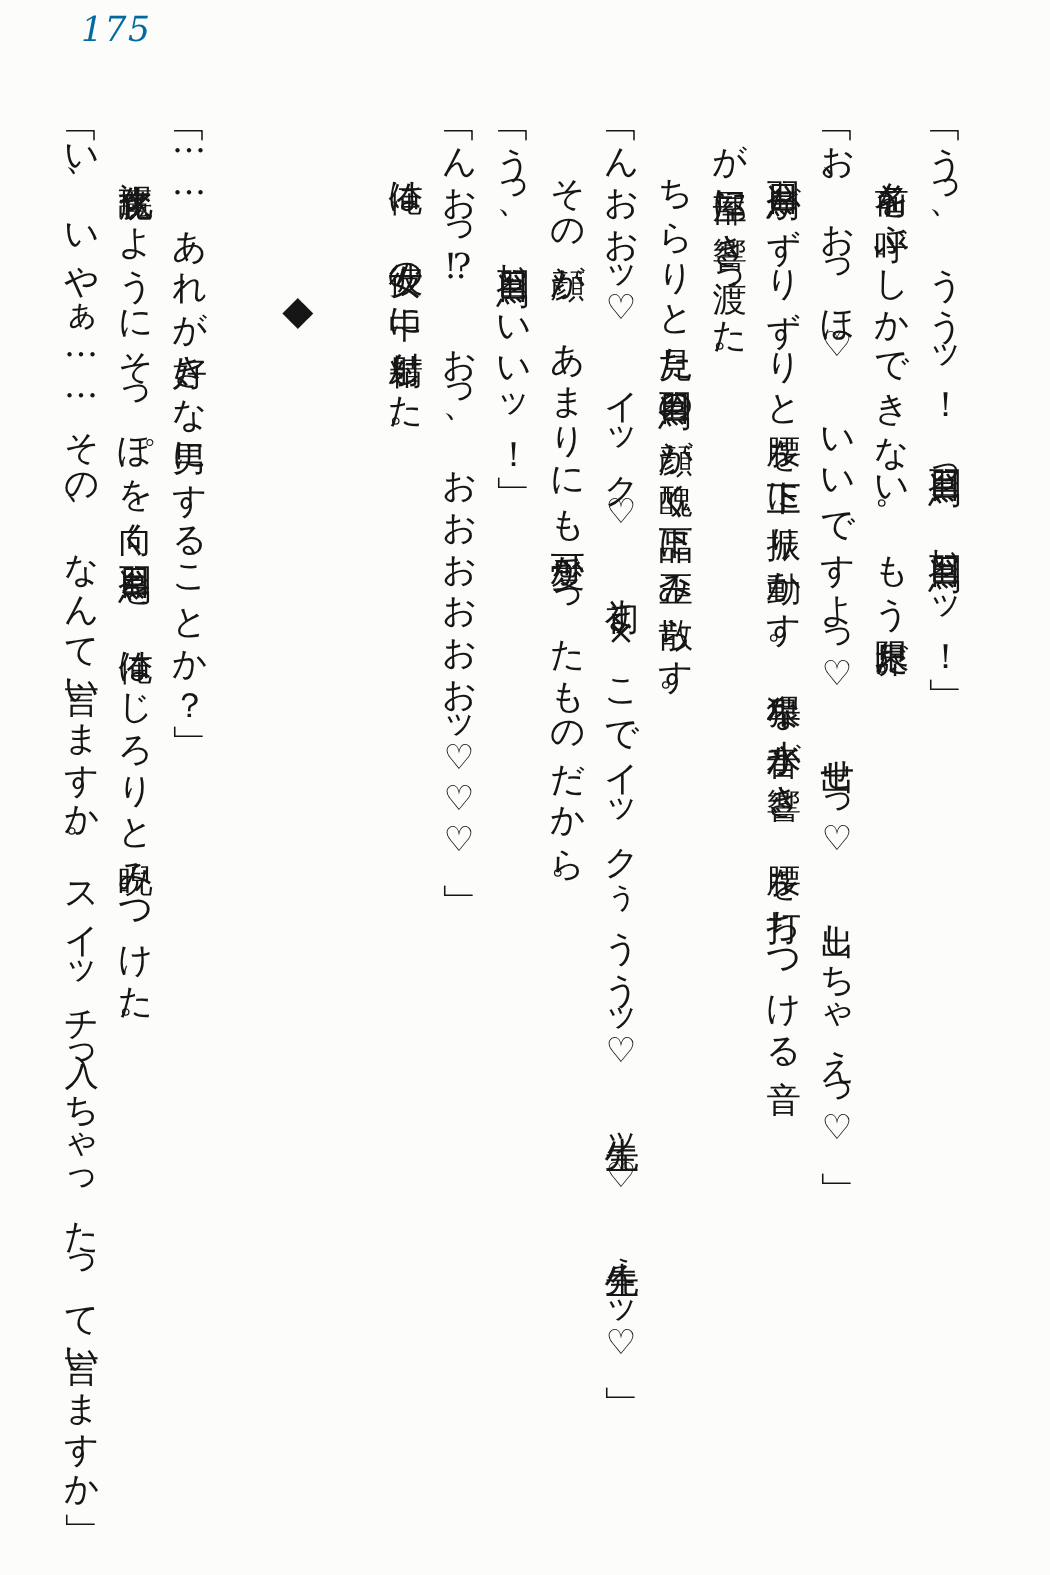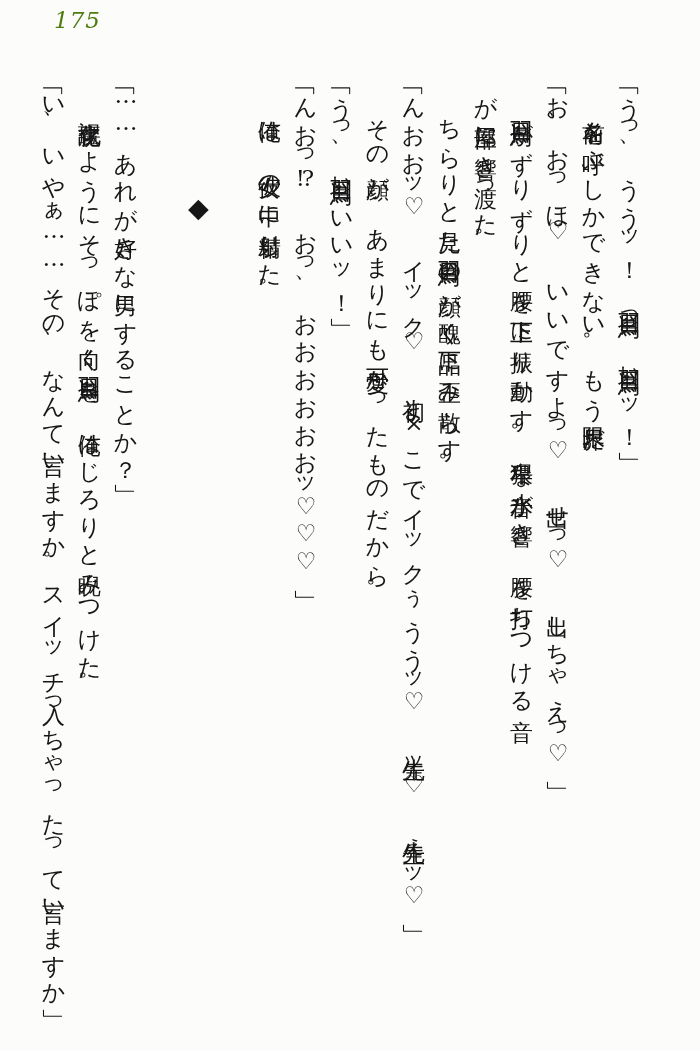--- a/index.html
+++ b/index.html
@@ -15,21 +15,21 @@
     font-family: "DejaVu Serif", "Liberation Serif", serif;
     overflow: hidden;
   }
   .page-number {
     position: absolute;
     top: 7px;
     left: 54px;
     font-size: 23px;
     font-style: italic;
     letter-spacing: 1px;
-    color: #4d7c0f;
+    color: #0369a1;
   }
   .text-block {
     position: absolute;
     top: 80px;
     right: 52px;
     width: 612px;
     height: 948px;
     writing-mode: vertical-rl;
     text-orientation: upright;
     font-size: 23px;

